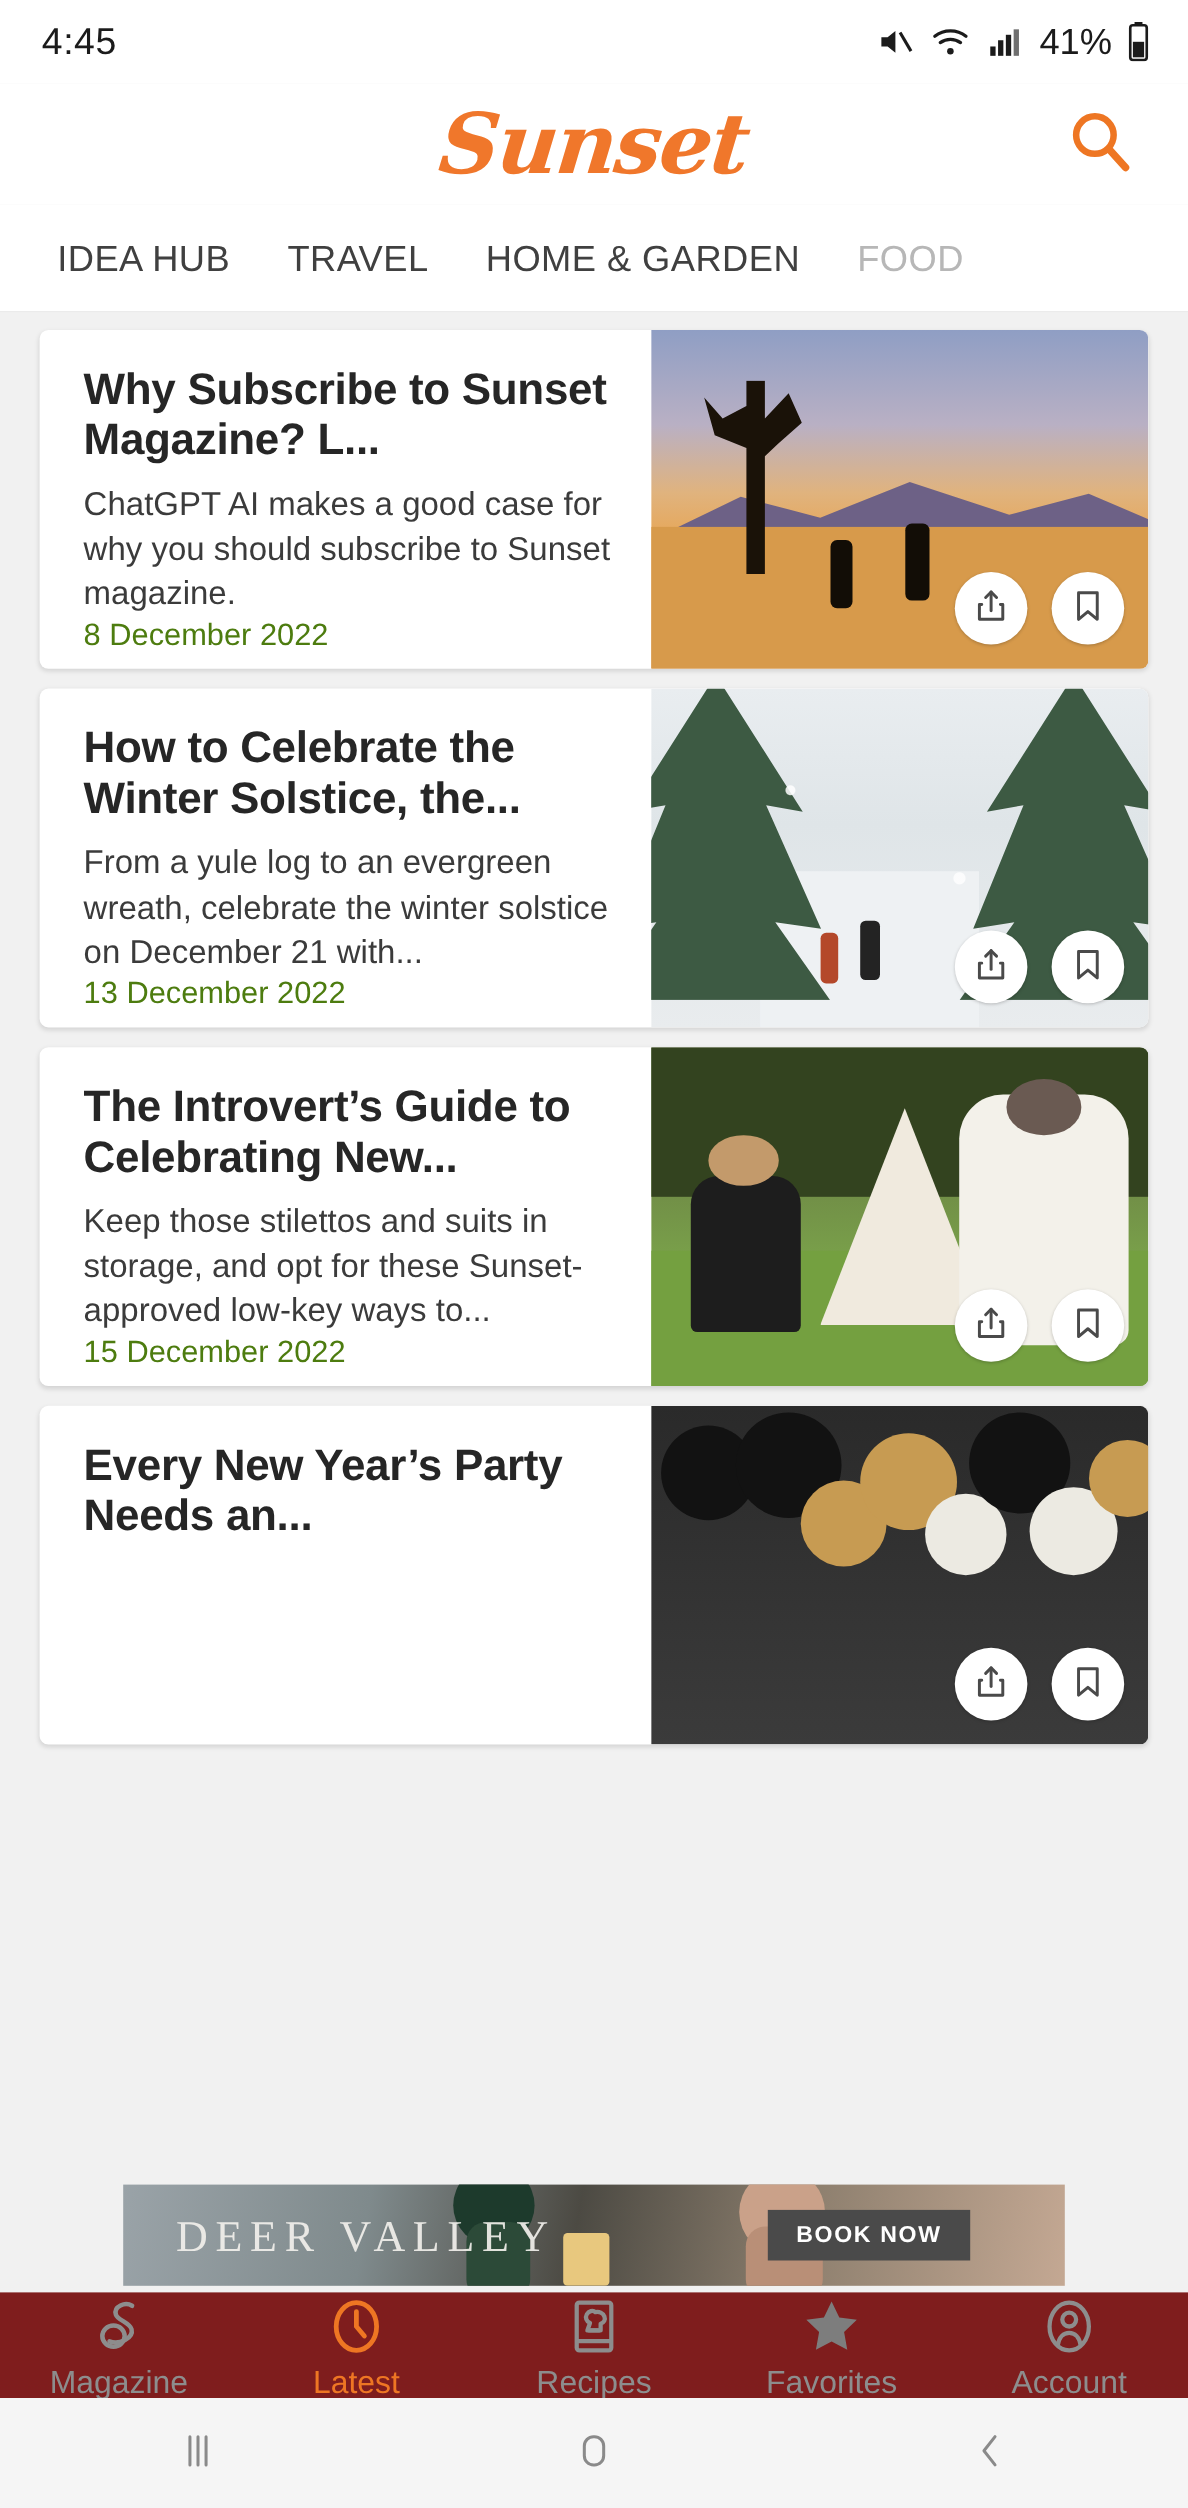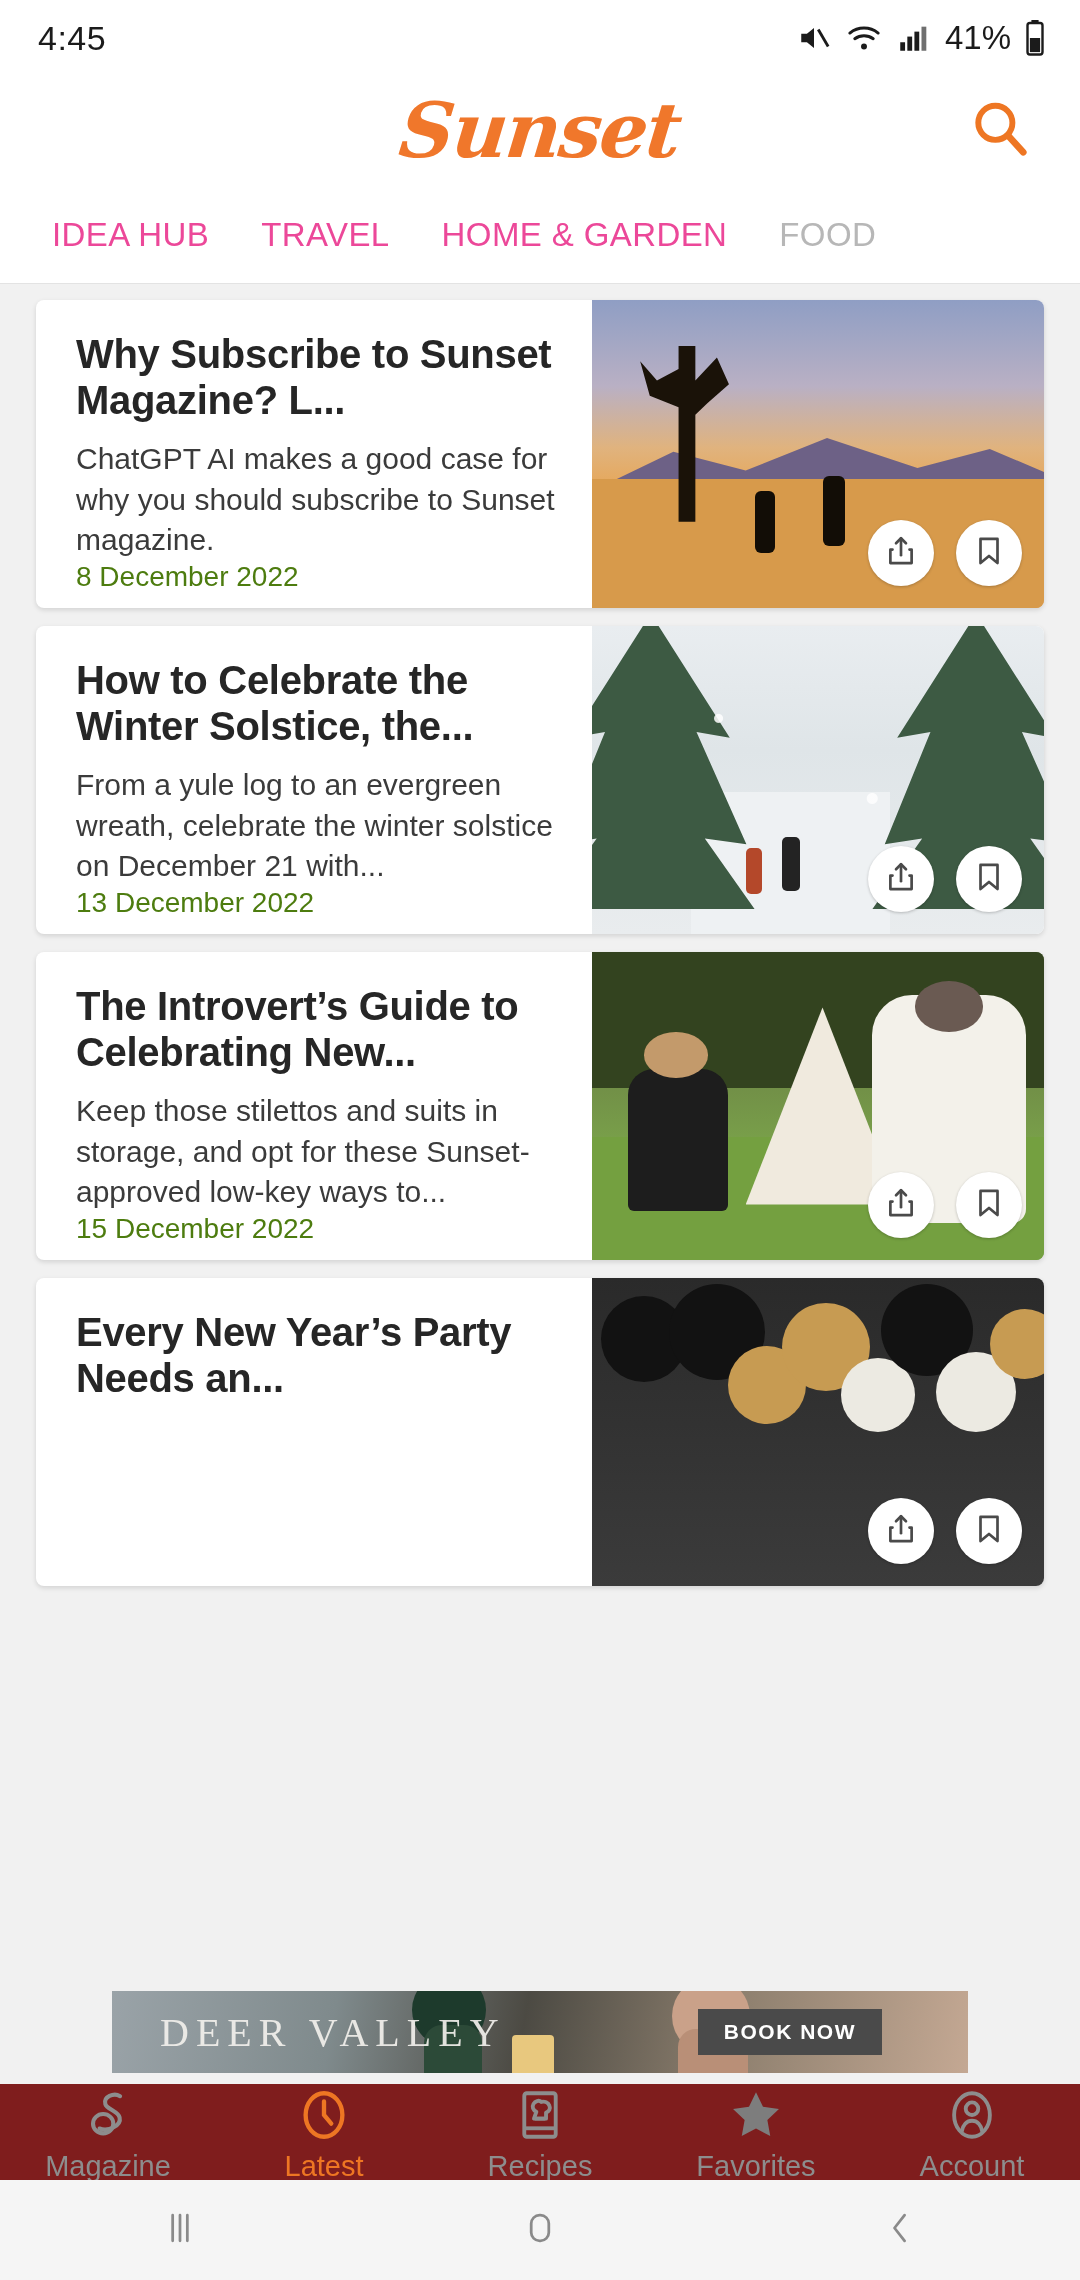--- a/index.html
+++ b/index.html
@@ -18,21 +18,21 @@
   .sb-right svg { display:block; }
   .sb-batt { font-size:33px; color:#1b1b1b; margin-left:2px; }
 
   
   .brandbar { height:110px; flex:0 0 110px; background:#fff; position:relative; display:flex; align-items:center; justify-content:center; }
   .logo { font-family:"DejaVu Serif", serif; font-style:italic; font-weight:700; font-size:76px; color:#f0772b; letter-spacing:-2px; line-height:1; transform:skewX(-6deg); }
   .searchbtn { position:absolute; right:40px; top:50%; transform:translateY(-50%); width:80px; height:80px; display:flex; align-items:center; justify-content:center; }
 
   
   .tabs { height:98px; flex:0 0 98px; background:#fff; display:flex; align-items:stretch; padding-left:26px; overflow:hidden; border-bottom:1px solid #e3e3e3; position:relative; }
-  .tab { display:flex; align-items:center; padding:0 26px; font-size:33px; letter-spacing:.4px; color:#ec4899; white-space:nowrap; position:relative; font-family:"Liberation Sans Narrow","Liberation Sans",sans-serif; }
+  .tab { display:flex; align-items:center; padding:0 26px; font-size:33px; letter-spacing:.4px; color:#404040; white-space:nowrap; position:relative; font-family:"Liberation Sans Narrow","Liberation Sans",sans-serif; }
   .tab.active { font-weight:700; color:#111; }
   .tab.active::after { content:""; position:absolute; left:8px; right:8px; bottom:0; height:7px; background:#ee7623; }
   .tab.faded { color:#b7b7b7; }
 
   
   .feed { flex:1 1 auto; background:#f1f1f1; padding:16px 0 0 0; overflow:hidden; position:relative; }
   .card { margin:0 36px 18px 36px; background:#fff; border-radius:8px; display:flex; box-shadow:0 2px 5px rgba(0,0,0,.13); overflow:hidden; height:308px; }
   .card-text { flex:1 1 auto; padding:32px 26px 0 40px; display:flex; flex-direction:column; min-width:0; }
   .card-title { font-size:40px; font-weight:700; line-height:1.14; color:#262626; letter-spacing:-.3px; }
   .card-desc { margin-top:16px; font-size:30px; line-height:1.35; color:#3b3b3b; }
@@ -63,21 +63,21 @@
   .ph3 .pers { position:absolute; right:4%; top:14%; width:34%; height:74%; background:#f3f1ea; border-radius:40px 40px 14px 14px; }
   .ph3 .pers::before { content:""; position:absolute; left:28%; top:-6%; width:44%; height:22%; background:#6a5a52; border-radius:50%; }
   .ph3 .kid { position:absolute; left:8%; top:38%; width:22%; height:46%; background:#1d1d1d; border-radius:26px 26px 6px 6px; }
   .ph3 .kid::before { content:""; position:absolute; left:16%; top:-26%; width:64%; height:32%; background:#c39a6b; border-radius:50%; }
   .ph4 { background:linear-gradient(#2a2a2a 0%, #3b3b3b 100%); }
   .ph4 .b { position:absolute; border-radius:50%; }
   .blk { background:#121212; } .gld { background:#c79b52; } .wht { background:#eceae2; }
 
   
   .adwrap { position:absolute; left:0; right:0; bottom:196px; height:104px; background:#f1f1f1; display:flex; align-items:center; justify-content:center; }
-  .ad { width:856px; height:82px; background:linear-gradient(100deg,#9aa3a8 0%,#7f8a8c 26%,#4c4a43 48%,#8d7f6e 72%,#c4a893 100%); position:relative; overflow:hidden; display:flex; align-items:center; }
+  .ad { width:856px; height:92px; background:linear-gradient(100deg,#9aa3a8 0%,#7f8a8c 26%,#4c4a43 48%,#8d7f6e 72%,#c4a893 100%); position:relative; overflow:hidden; display:flex; align-items:center; }
   .ad-logo { margin-left:48px; font-family:"Liberation Serif", serif; font-size:40px; letter-spacing:7px; color:#f2f0ec; opacity:.92; }
   .ad-cta { position:absolute; right:86px; top:50%; transform:translateY(-50%); background:#4a4a4a; color:#fff; font-size:21px; letter-spacing:1.5px; font-weight:700; padding:11px 26px; }
   .ad-fig { position:absolute; border-radius:50%; }
 
   
   .bottomnav { position:absolute; left:0; right:0; bottom:100px; height:96px; background:#7f1d1d; display:flex; align-items:center; }
   .navitem { flex:1 1 0; display:flex; flex-direction:column; align-items:center; justify-content:center; gap:6px; }
   .navitem .ic { height:62px; display:flex; align-items:flex-end; justify-content:center; }
   .navitem .lb { font-size:29px; color:#8d8d8d; font-family:"Liberation Sans Narrow","Liberation Sans",sans-serif; }
   .navitem.active .lb { color:#ee7623; }

